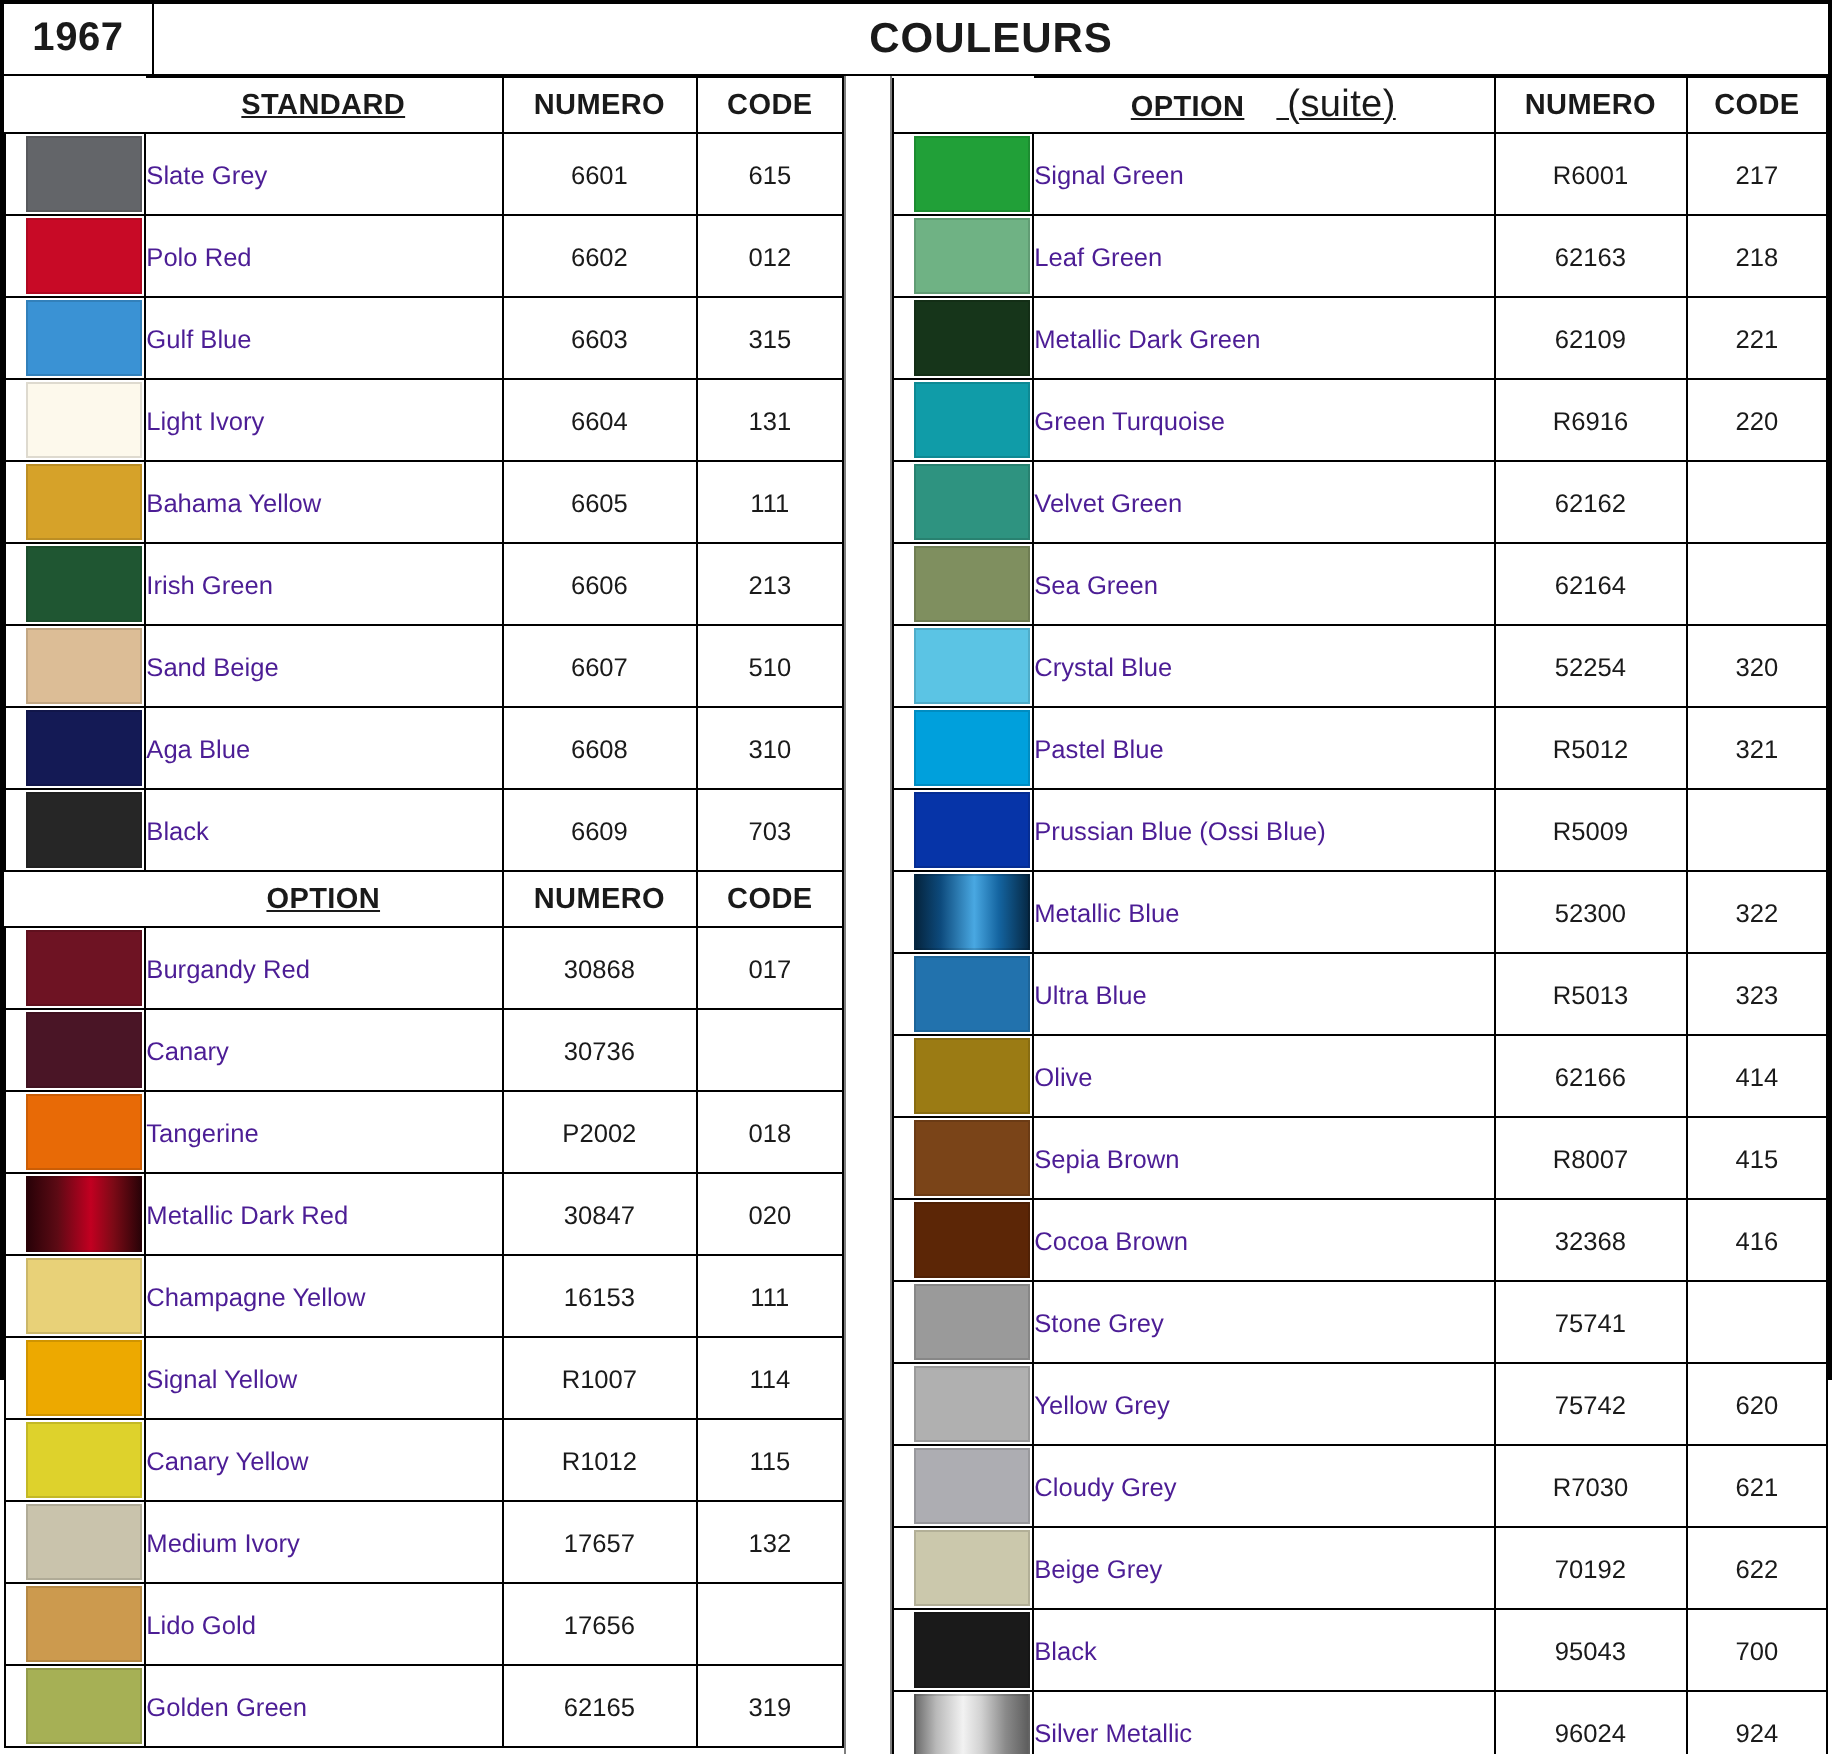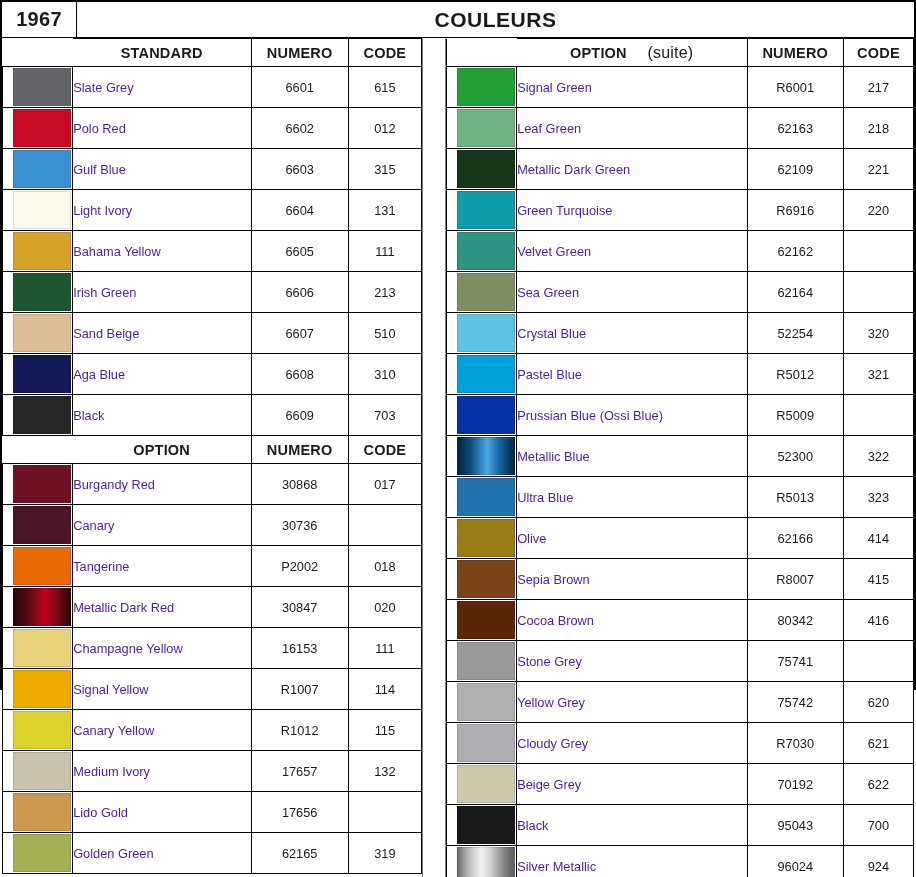--- a/index.html
+++ b/index.html
@@ -100,25 +100,25 @@
 
   
   tr.section-head td {
     font-weight: bold;
     font-size: 14.5px;
     text-align: center;
     vertical-align: middle;
     height: 28px;
     letter-spacing: .2px;
   }
-  tr.section-head td.sec-title { border-left: none; }
+  tr.section-head td.sec-title { border-left: none; text-decoration: underline; }
   tr.section-head td.blank-sw  { border: none; background: #fff; }
   .suite {
     font-weight: normal;
-    font-size: 16px;
+    font-size: 19px;
     margin-left: 16px;
   }
 
   
   td.swatch-cell {
     border-left: none;
     border-right: none;
     border-top: none;
     border-bottom: none;
     background: #fff;
@@ -460,21 +460,21 @@
               </td>
               <td class="name-cell">Sepia Brown</td>
               <td class="num-cell">R8007</td>
               <td class="code-cell">415</td>
             </tr>
             <tr>
               <td class="swatch-cell">
                 <div class="swatch" style="background-color:#5c2606;"></div>
               </td>
               <td class="name-cell">Cocoa Brown</td>
-              <td class="num-cell">80342</td>
+              <td class="num-cell">32368</td>
               <td class="code-cell">416</td>
             </tr>
             <tr>
               <td class="swatch-cell">
                 <div class="swatch" style="background-color:#9a9a9a;"></div>
               </td>
               <td class="name-cell">Stone Grey</td>
               <td class="num-cell">75741</td>
               <td class="code-cell"></td>
             </tr>

